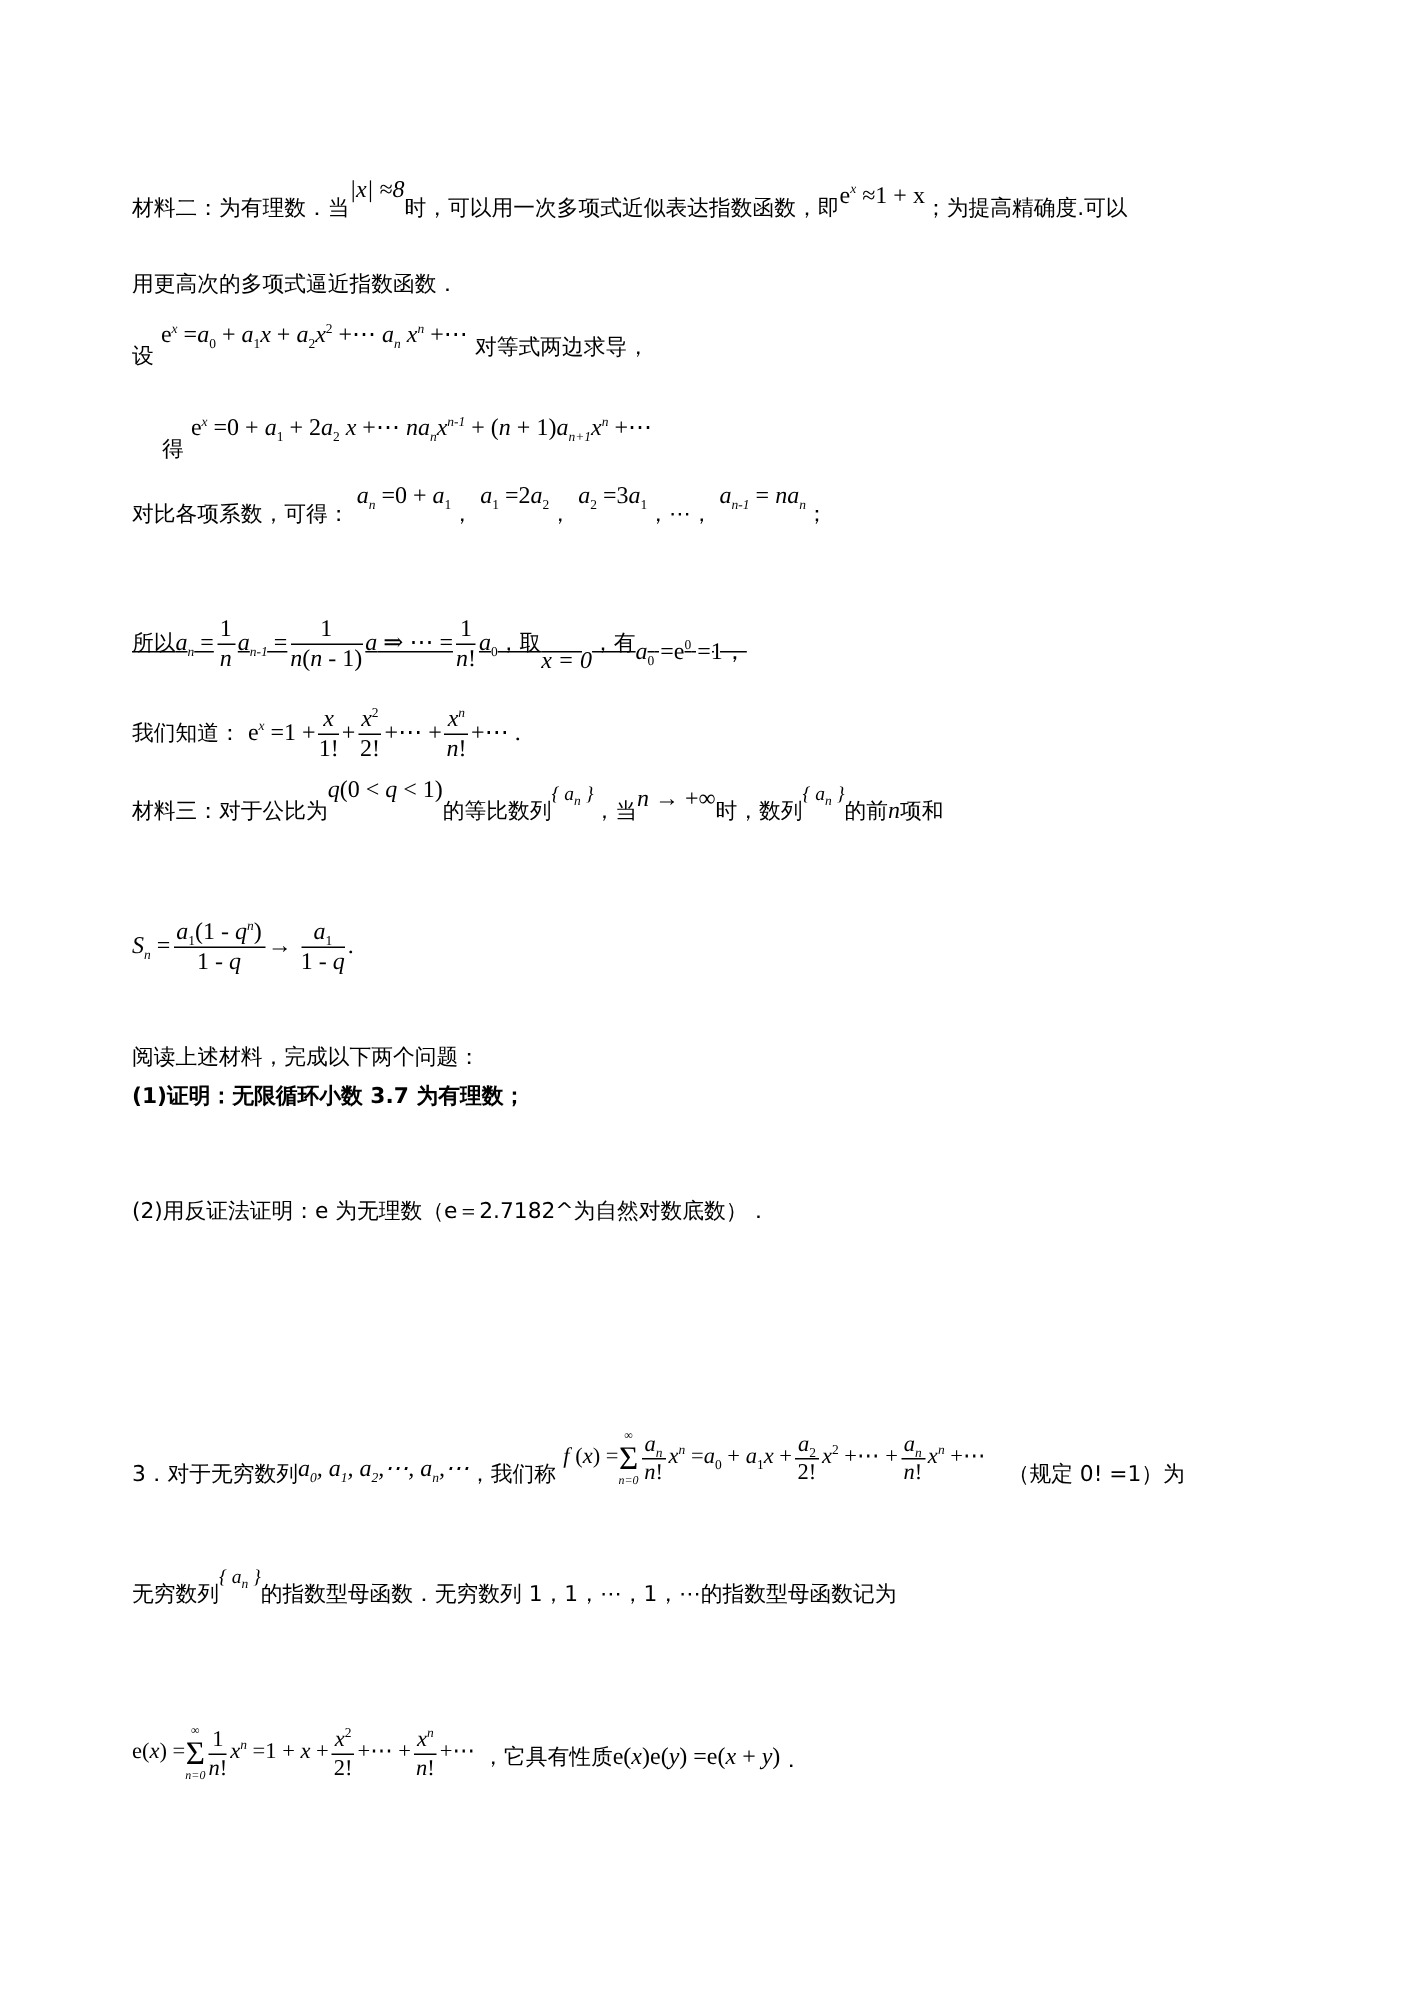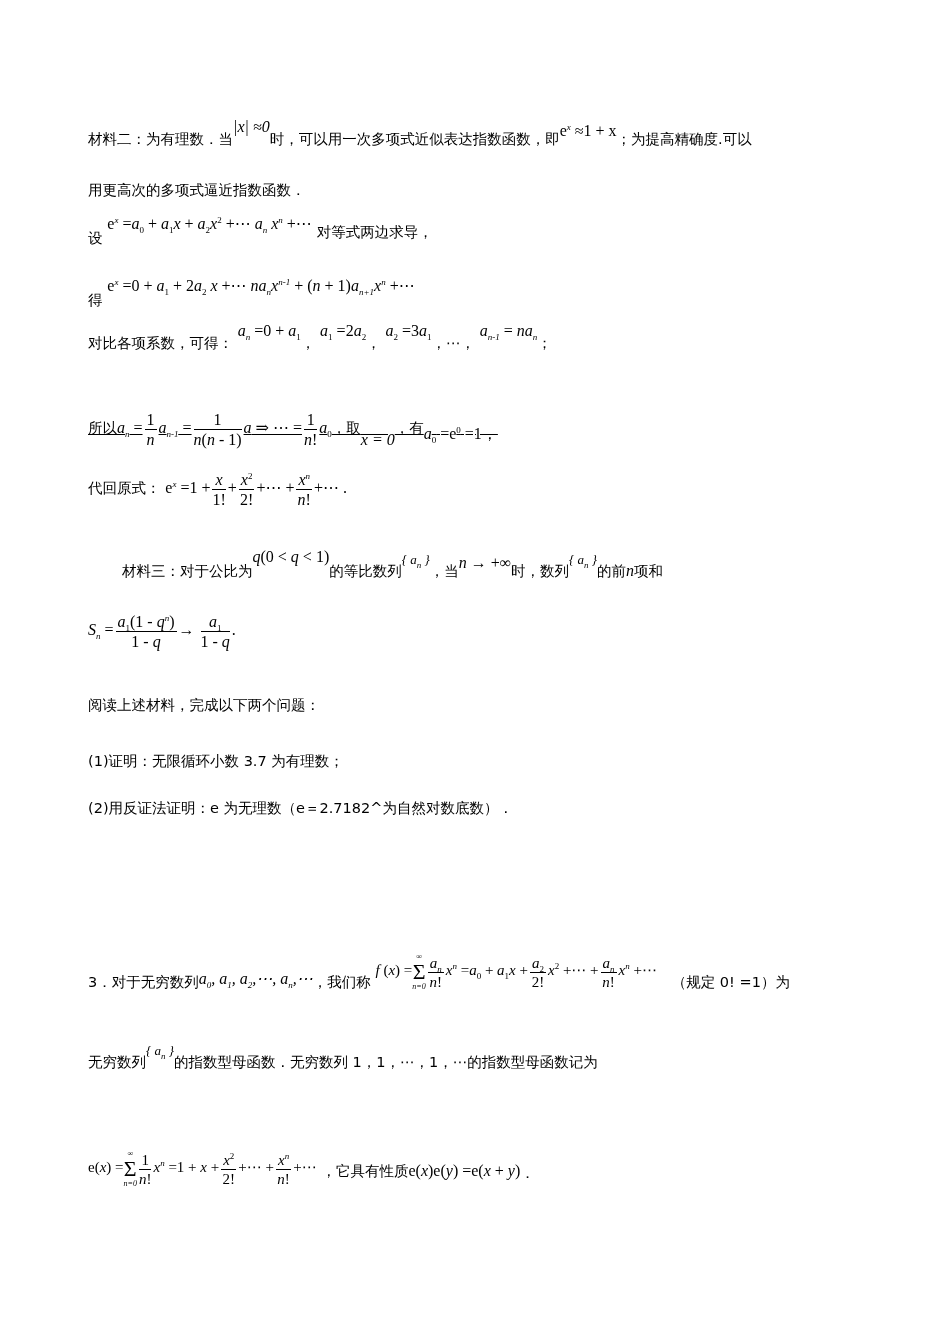--- a/index.html
+++ b/index.html
@@ -15,63 +15,63 @@
   .frac > .num { border-bottom:1px solid #000; padding:0 2px; }
   .raise { position:relative; }
   .sum { display:inline-block; vertical-align:middle; text-align:center; line-height:1; }
   .sum .big { font-size:22px; display:block; }
   .sum .lim { font-size:8px; display:block; }
 </style>
 </head>
 <body>
 
 <div class="line" style="top:131px;">
-  <span class="cn">材料二：为有理数．当</span><span class="m i raise" style="top:-12px;">|x| ≈0</span><span class="cn">时，可以用一次多项式近似表达指数函数，即</span><span class="m raise" style="top:-8px;"><span>e</span><sup class="i">x</sup><span> ≈1 + x</span></span><span class="cn">；为提高精确度.可以</span>
+  <span class="cn">材料二：为有理数．当</span><span class="m i raise" style="top:-12px;">|x| ≈8</span><span class="cn">时，可以用一次多项式近似表达指数函数，即</span><span class="m raise" style="top:-8px;"><span>e</span><sup class="i">x</sup><span> ≈1 + x</span></span><span class="cn">；为提高精确度.可以</span>
 </div>
 
 <div class="line cn" style="top:183px;">用更高次的多项式逼近指数函数．</div>
 
 <div class="line" style="top:230px;">
   <span class="cn">设</span>
   <span class="m raise" style="top:-14px;">e<sup class="i">x</sup> =<span class="i">a</span><sub>0</sub> + <span class="i">a</span><sub>1</sub><span class="i">x</span> + <span class="i">a</span><sub>2</sub><span class="i">x</span><sup>2</sup> +⋯ <span class="i">a<sub>n</sub> x<sup>n</sup></span> +⋯</span>
   <span class="cn raise" style="top:-6px;">对等式两边求导，</span>
 </div>
 
-<div class="line" style="top:292px;">
+<div class="line" style="top:292px;margin-left:20px;">
   <span class="cn">得</span>
   <span class="m raise" style="top:-14px;">e<sup class="i">x</sup> =0 + <span class="i">a</span><sub>1</sub> + 2<span class="i">a</span><sub>2</sub> <span class="i">x</span> +⋯ <span class="i">na<sub>n</sub>x<sup>n-1</sup></span> + (<span class="i">n</span> + 1)<span class="i">a<sub>n+1</sub>x<sup>n</sup></span> +⋯</span>
 </div>
 
 <div class="line" style="top:335px;">
   <span class="cn">对比各项系数，可得：</span>
   <span class="m raise" style="top:-12px;"><span class="i">a<sub>n</sub></span> =0 + <span class="i">a</span><sub>1</sub></span><span class="cn">，</span>
   <span class="m raise" style="top:-12px;"><span class="i">a</span><sub>1</sub> =2<span class="i">a</span><sub>2</sub></span><span class="cn">，</span>
   <span class="m raise" style="top:-12px;"><span class="i">a</span><sub>2</sub> =3<span class="i">a</span><sub>1</sub></span><span class="cn">，⋯，</span>
   <span class="m raise" style="top:-12px;"><span class="i">a<sub>n-1</sub></span> = <span class="i">na<sub>n</sub></span></span><span class="cn">；</span>
 </div>
 
 <div class="line" style="top:410px;text-decoration:underline;">
   <span class="cn">所以</span><span class="m"><span class="i">a<sub>n</sub></span> =<span class="frac"><span class="num">1</span><span class="i">n</span></span><span class="i">a<sub>n-1</sub></span> =<span class="frac"><span class="num">1</span><span><span class="i">n</span>(<span class="i">n</span> - 1)</span></span><span class="i">a</span> ⇒ ⋯ =<span class="frac"><span class="num">1</span><span><span class="i">n</span>!</span></span><span class="i">a</span><sub>0</sub></span><span class="cn">，取</span><span class="m i raise" style="top:12px;">x = 0</span><span class="cn">，有</span><span class="m raise" style="top:6px;"><span class="i">a</span><sub>0</sub> =e<sup>0</sup> =1，</span>
 </div>
 
 <div class="line" style="top:470px;">
-  <span class="cn">代回原式：</span>
+  <span class="cn">我们知道：</span>
   <span class="m">e<sup class="i">x</sup> =1 +<span class="frac"><span class="num i">x</span><span>1!</span></span>+<span class="frac"><span class="num"><span class="i">x</span><sup>2</sup></span><span>2!</span></span>+⋯ +<span class="frac"><span class="num"><span class="i">x</span><sup class="i">n</sup></span><span><span class="i">n</span>!</span></span>+⋯ .</span>
 </div>
 
-<div class="line" style="top:563px;margin-left:34px;">
+<div class="line" style="top:533px;">
   <span class="cn">材料三：对于公比为</span><span class="m raise" style="top:-14px;"><span class="i">q</span>(0 &lt; <span class="i">q</span> &lt; 1)</span><span class="cn">的等比数列</span><span class="m i raise" style="top:-12px;font-size:13px;">{ a<sub>n</sub> }</span><span class="cn">，当</span><span class="m raise" style="top:-8px;"><span class="i">n</span> → +∞</span><span class="cn">时，数列</span><span class="m i raise" style="top:-12px;font-size:13px;">{ a<sub>n</sub> }</span><span class="cn">的前</span><span class="m i">n</span><span class="cn">项和</span>
 </div>
 
 <div class="line m" style="top:612px;">
   <span class="i">S<sub>n</sub></span> =<span class="frac"><span class="num"><span class="i">a</span><sub>1</sub>(1 - <span class="i">q<sup>n</sup></span>)</span><span>1 - <span class="i">q</span></span></span>→ <span class="frac"><span class="num"><span class="i">a</span><sub>1</sub></span><span>1 - <span class="i">q</span></span></span>.
 </div>
 
 <div class="line cn" style="top:698px;">阅读上述材料，完成以下两个问题：</div>
-<div class="line cn" style="top:754px;">(1)证明：无限循环小数 3.7 为有理数；</div>
+<div class="line cn" style="top:724px;font-weight:bold;">(1)证明：无限循环小数 3.7 为有理数；</div>
 <div class="line cn" style="top:801px;">(2)用反证法证明：e 为无理数（e＝2.7182^为自然对数底数）．</div>
 
 <div class="line" style="top:965px;">
   <span class="cn">3．对于无穷数列</span><span class="m i raise" style="top:-3px;">a<sub>0</sub>, a<sub>1</sub>, a<sub>2</sub>,⋯, a<sub>n</sub>,⋯</span><span class="cn">，我们称</span>
   <span class="m raise" style="top:-12px;font-size:15px;"><span class="i">f</span> (<span class="i">x</span>) =<span class="sum"><span class="lim">∞</span><span class="big">Σ</span><span class="lim i">n=0</span></span><span class="frac"><span class="num i">a<sub>n</sub></span><span><span class="i">n</span>!</span></span><span class="i">x<sup>n</sup></span> =<span class="i">a</span><sub>0</sub> + <span class="i">a</span><sub>1</sub><span class="i">x</span> +<span class="frac"><span class="num"><span class="i">a</span><sub>2</sub></span><span>2!</span></span><span class="i">x</span><sup>2</sup> +⋯ +<span class="frac"><span class="num i">a<sub>n</sub></span><span><span class="i">n</span>!</span></span><span class="i">x<sup>n</sup></span> +⋯</span>
   <span class="cn" style="margin-left:10px;">（规定 0! =1）为</span>
 </div>
 
 <div class="line" style="top:1055px;">
   <span class="cn">无穷数列</span><span class="m i raise" style="top:-12px;font-size:13px;">{ a<sub>n</sub> }</span><span class="cn">的指数型母函数．无穷数列 1，1，⋯，1，⋯的指数型母函数记为</span>

